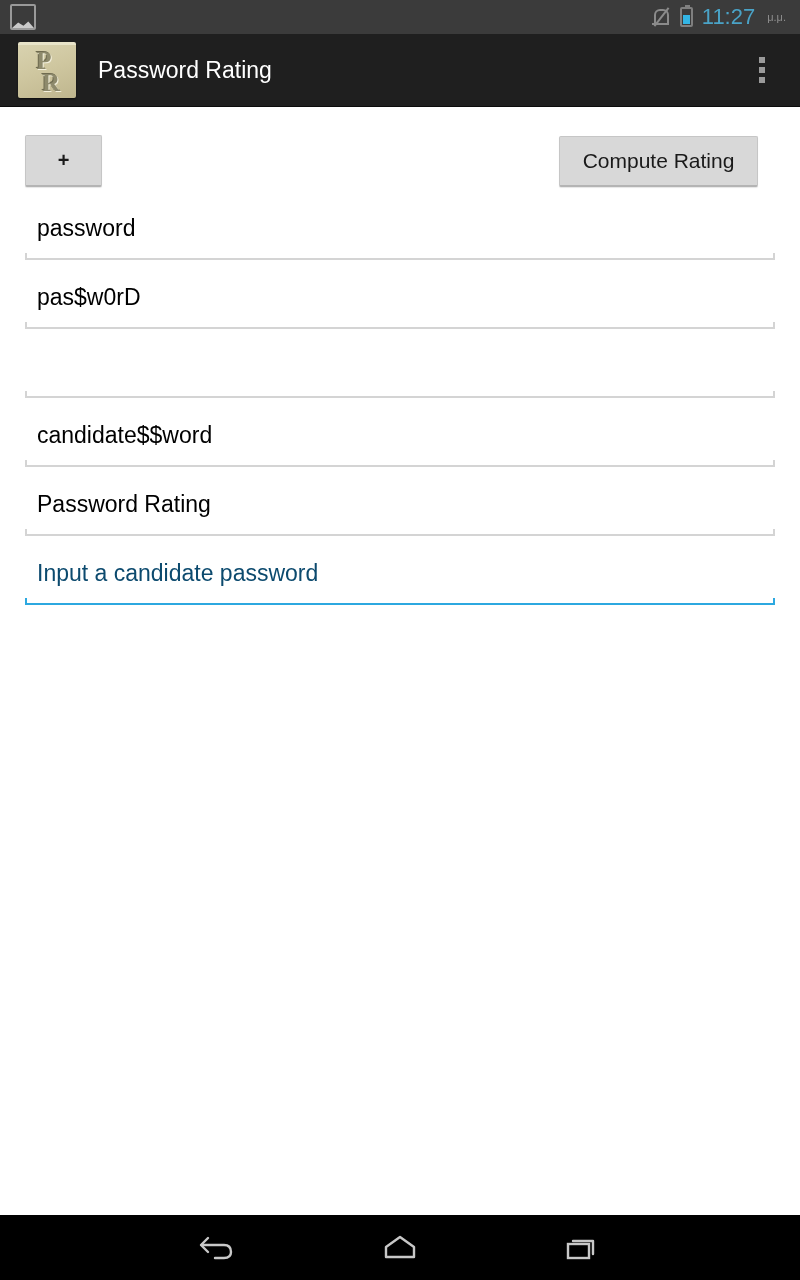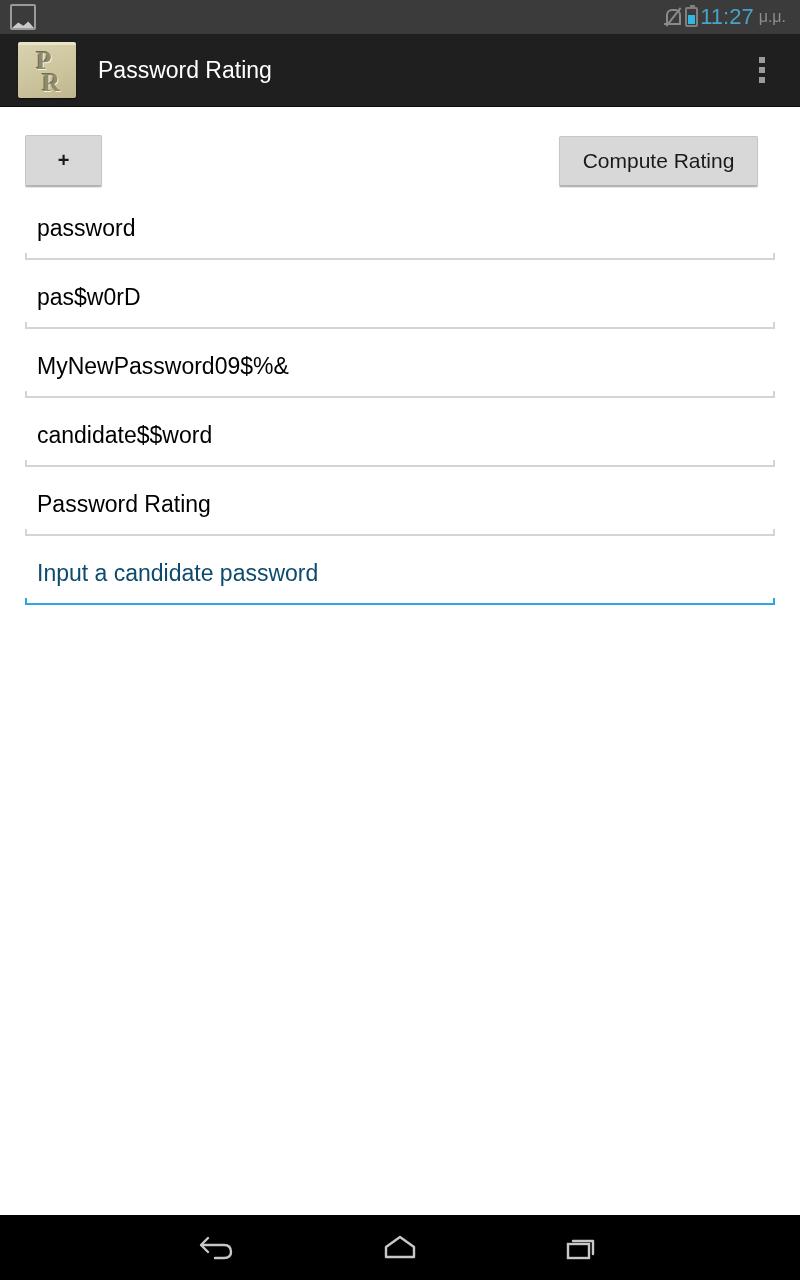--- a/index.html
+++ b/index.html
@@ -29,21 +29,21 @@
   .status-left {
     display: flex;
     align-items: center;
     padding-left: 10px;
     flex: 1;
   }
   .status-right {
     display: flex;
     align-items: center;
     padding-right: 14px;
-    gap: 2px;
+    gap: 9px;
   }
   .sb-icon-screenshot {
     width: 22px; height: 22px;
     border: 2px solid #9a9a9a;
     border-radius: 2px;
     position: relative;
     overflow: hidden;
     background: #3b3b3b;
   }
   .sb-icon-screenshot::after {
@@ -103,21 +103,21 @@
     background: #33b5e5;
   }
   .sb-time {
     color: #4aa3c7;
     font-size: 22px;
     letter-spacing: 0px;
     line-height: 1;
   }
   .sb-ampm {
     color: #8d8d8d;
-    font-size: 16px;
+    font-size: 11px;
     margin-left: 3px;
     line-height: 1;
   }
 
   
   .action-bar {
     position: absolute;
     top: 34px; left: 0;
     width: 800px;
     height: 73px;
@@ -327,21 +327,20 @@
     <div class="fields">
         <div class="field">
           <div class="value">password</div>
           <div class="rule"></div>
         </div>
         <div class="field">
           <div class="value">pas$w0rD</div>
           <div class="rule"></div>
         </div>
         <div class="field">
-          <div class="value">MyNewPassword09$%&amp;</div>
           <div class="rule"></div>
         </div>
         <div class="field">
           <div class="value">candidate$$word</div>
           <div class="rule"></div>
         </div>
         <div class="field">
           <div class="value">Password Rating</div>
           <div class="rule"></div>
         </div>

